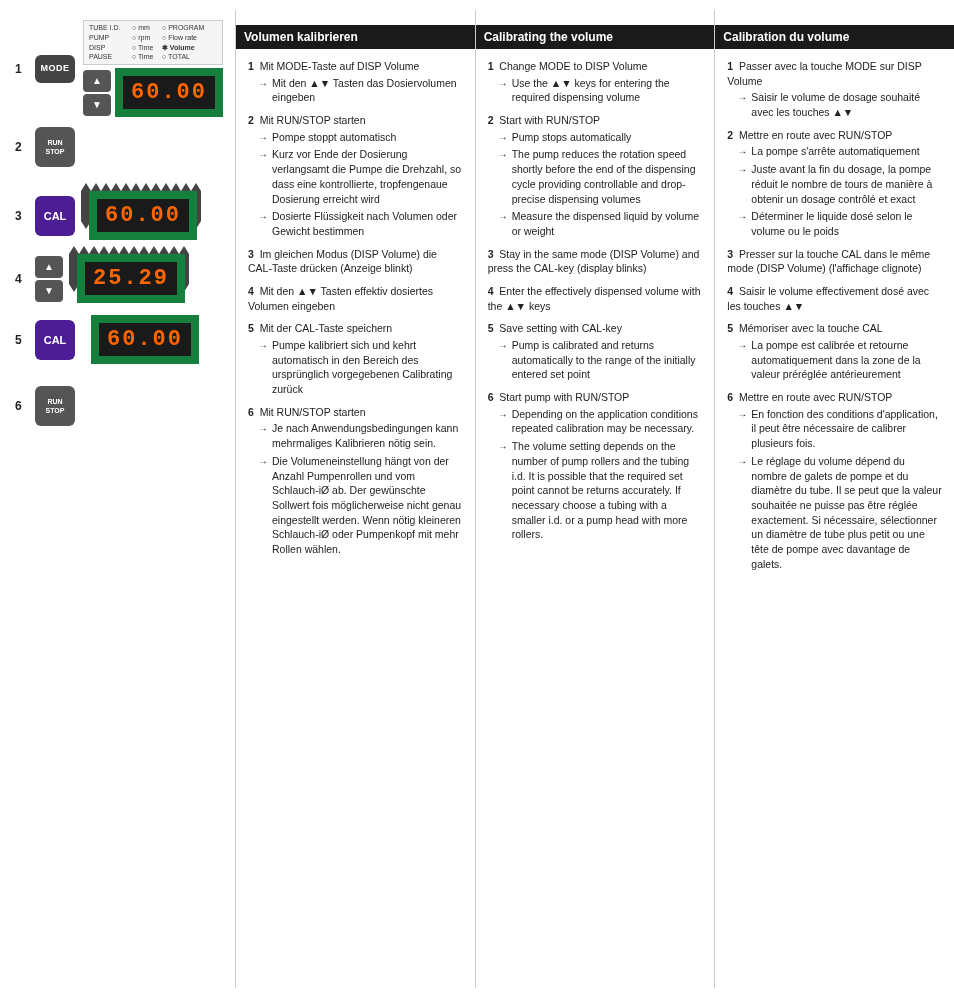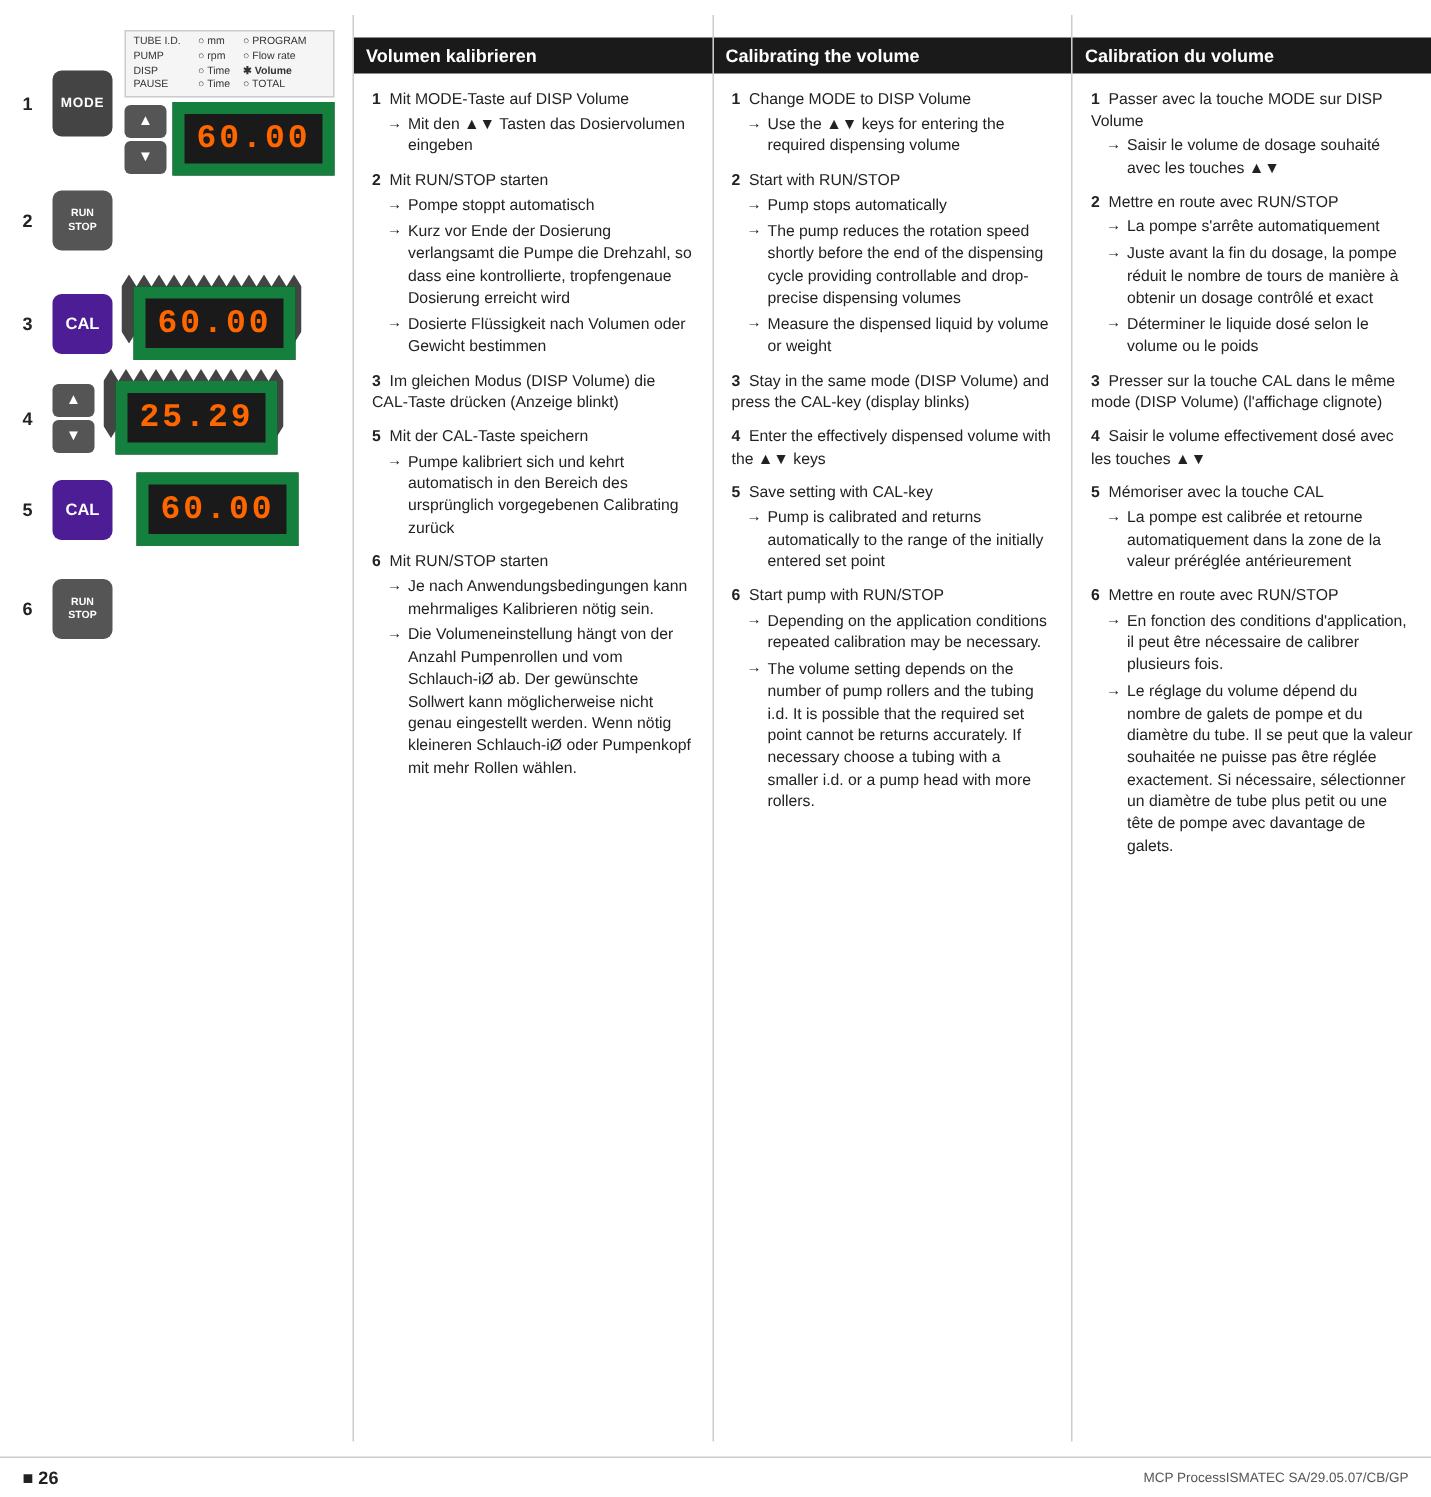--- a/index.html
+++ b/index.html
@@ -52,21 +52,21 @@
       width: 12px;
       flex-shrink: 0;
     }
 
     .step-button {
       display: flex;
       flex-direction: column;
       align-items: center;
       justify-content: center;
       width: 40px;
-      height: 44px;
+      height: 28px;
       background: #444;
       color: #fff;
       font-size: 8px;
       font-weight: bold;
       border-radius: 6px;
       flex-shrink: 0;
       line-height: 1.2;
       text-align: center;
     }
 
@@ -378,20 +378,24 @@
               <span>Dosierte Flüssigkeit nach Volumen oder Gewicht bestimmen</span>
             </div>
           </div>
         </div>
 
         <div class="step-item">
           <span class="step-label">3&nbsp;</span>
           Im gleichen Modus (DISP Volume) die CAL-Taste drücken (Anzeige blinkt)
         </div>
 
+        <div class="step-item">
+          <span class="step-label">4&nbsp;</span>
+          Mit den ▲▼ Tasten effektiv dosiertes Volumen eingeben
+        </div>
 
         <div class="step-item">
           <span class="step-label">5&nbsp;</span>
           Mit der CAL-Taste speichern
           <div class="sub-items">
             <div class="sub-item">
               <span class="arrow-char">→</span>
               <span>Pumpe kalibriert sich und kehrt automatisch in den Bereich des ursprünglich vorgegebenen Calibrating zurück</span>
             </div>
           </div>
@@ -400,21 +404,21 @@
         <div class="step-item">
           <span class="step-label">6&nbsp;</span>
           Mit RUN/STOP starten
           <div class="sub-items">
             <div class="sub-item">
               <span class="arrow-char">→</span>
               <span>Je nach Anwendungsbedingungen kann mehrmaliges Kalibrieren nötig sein.</span>
             </div>
             <div class="sub-item">
               <span class="arrow-char">→</span>
-              <span>Die Volumeneinstellung hängt von der Anzahl Pumpenrollen und vom Schlauch-iØ ab. Der gewünschte Sollwert kann möglicherweise nicht genau eingestellt werden. Wenn nötig kleineren Schlauch-iØ oder Pumpenkopf mit mehr Rollen wählen.</span>
+              <span>Die Volumeneinstellung hängt von der Anzahl Pumpenrollen und vom Schlauch-iØ ab. Der gewünschte Sollwert fois möglicherweise nicht genau eingestellt werden. Wenn nötig kleineren Schlauch-iØ oder Pumpenkopf mit mehr Rollen wählen.</span>
             </div>
           </div>
         </div>
 
       </div>
 
       <div class="column">
         <div class="column-header calibrating">Calibrating the volume</div>
 
         <div class="step-item">
@@ -553,18 +557,14 @@
             </div>
           </div>
         </div>
 
       </div>
 
     </div>
 
   </div>
 
-  <div class="footer">
-    <span class="footer-page">■ 26</span>
-    <span class="footer-ref">MCP ProcessISMATEC SA/29.05.07/CB/GP</span>
-  </div>
 
 </div>
 
 </body></html>

